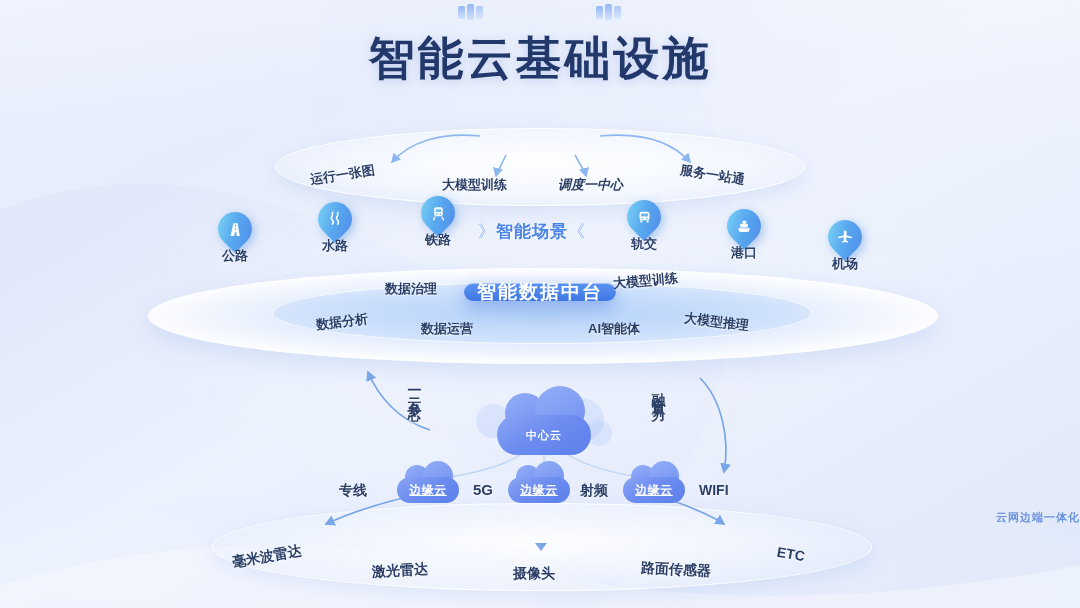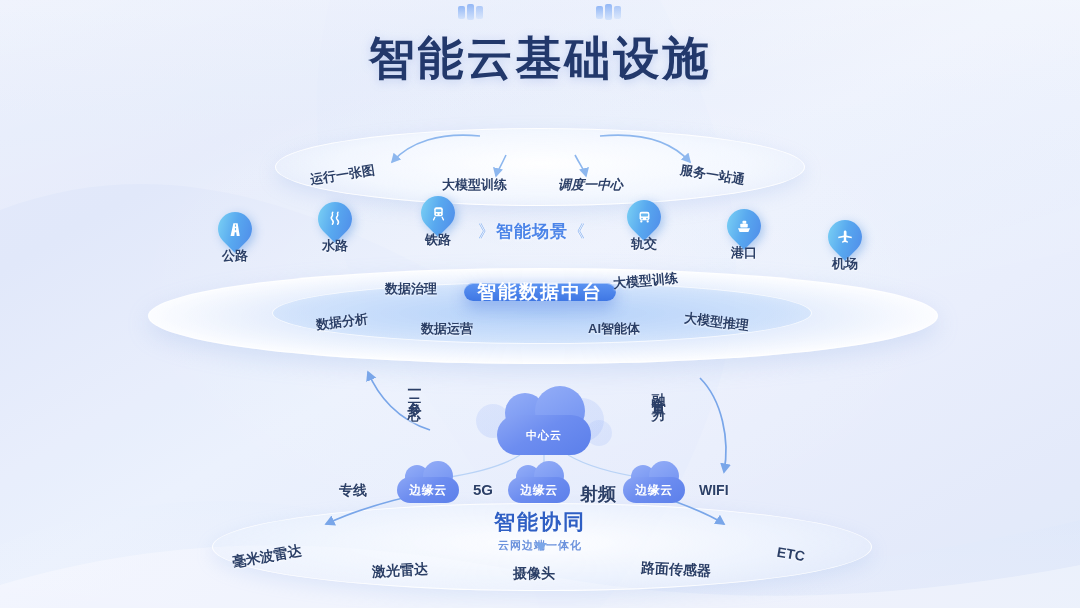--- a/index.html
+++ b/index.html
@@ -125,38 +125,38 @@
   }
 
   
   #cloud-center { left: 497px; top: 415px; width: 94px; height: 40px; }
   #cloud-center .body { border-radius: 0 0 46px 46px / 0 0 22px 22px; border-radius: 999px; }
   #cloud-center .ctext { font-size: 11px; letter-spacing: 1px; }
   #cloud-center .p1 { left: 8px; top: -22px; width: 40px; height: 40px; }
   #cloud-center .p2 { left: 38px; top: -29px; width: 50px; height: 50px; }
 
   .cloud.edge { width: 62px; height: 26px; }
-  .cloud.edge .ctext { font-size: 12px; letter-spacing: .5px; }
+  .cloud.edge .ctext { font-size: 12px; letter-spacing: .5px; text-decoration: underline; }
   .cloud.edge .p1 { left: 8px; top: -12px; width: 24px; height: 24px; }
   .cloud.edge .p2 { left: 26px; top: -16px; width: 30px; height: 30px; }
 
   
   .puffdeco { position: absolute; border-radius: 50%; background: linear-gradient(150deg, rgba(160,185,250,.55), rgba(125,160,245,.45)); }
 
   
   .collab {
     position: absolute; left: 0; top: 508px; width: 1080px;
     text-align: center; pointer-events: none;
   }
   .collab .main {
     font-size: 21px; font-weight: 700; color: #2f5fc4; letter-spacing: 2px;
     text-shadow: 0 1px 4px rgba(255,255,255,.9);
   }
   .collab .sub {
-    margin-top: 2px; font-size: 11px; font-weight: 700; color: #6d93dd; letter-spacing: 1px;
+    margin-top: 2px; font-size: 11px; font-weight: 700; color: #6d93dd; letter-spacing: 1px; text-align: right;
   }
   .flag { position: absolute; top: 4px; width: 26px; height: 16px; }
   .flag.left  { left: 458px; }
   .flag.right { left: 596px; }
   .flag i {
     position: absolute; top: 0; width: 7px; height: 16px; border-radius: 2px;
     background: linear-gradient(180deg, rgba(142,180,245,.95), rgba(190,215,252,.55));
   }
   .flag i:nth-child(1) { left: 0px; height: 13px; top: 2px; }
   .flag i:nth-child(2) { left: 9px; }
@@ -360,33 +360,32 @@
 
   <div class="lbl" style="left:473px; top:481px; font-size:15px;">5G</div>
 
   <div class="cloud edge" style="left:508px; top:477px;">
     <div class="puff p1"></div>
     <div class="puff p2"></div>
     <div class="body"></div>
     <div class="ctext">边缘云</div>
   </div>
 
-  <div class="lbl" style="left:580px; top:482px; font-size:18px;text-align:right;">射频</div>
+  <div class="lbl" style="left:580px; top:482px; font-size:14px;text-align:right;">射频</div>
 
   <div class="cloud edge" style="left:623px; top:477px;">
     <div class="puff p1"></div>
     <div class="puff p2"></div>
     <div class="body"></div>
     <div class="ctext">边缘云</div>
   </div>
 
   <div class="lbl" style="left:699px; top:482px; font-size:14px;">WIFI</div>
 
   <div class="collab">
-    <div class="main">智能协同</div>
     <div class="sub">云网边端一体化</div>
   </div>
   <div class="flag left">
       <i></i>
       <i></i>
       <i></i>
     </div>
   <div class="flag right">
       <i></i>
       <i></i>

